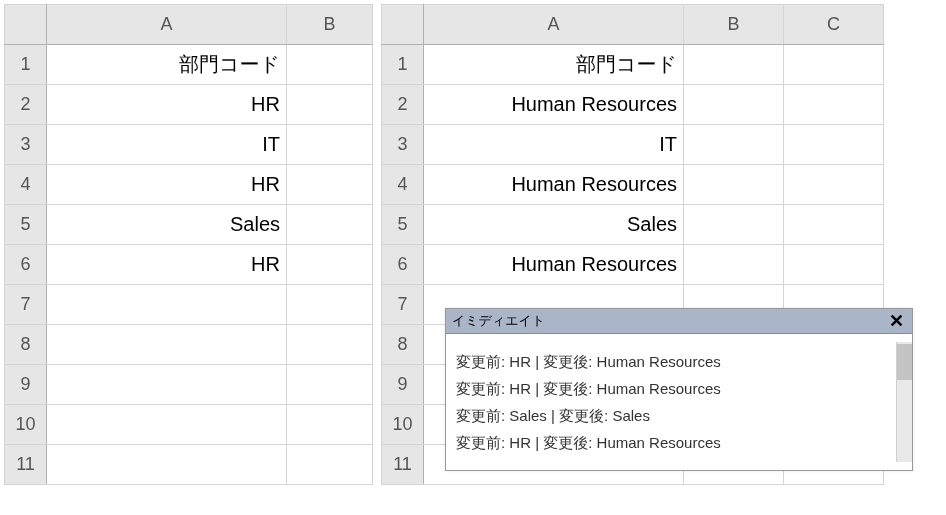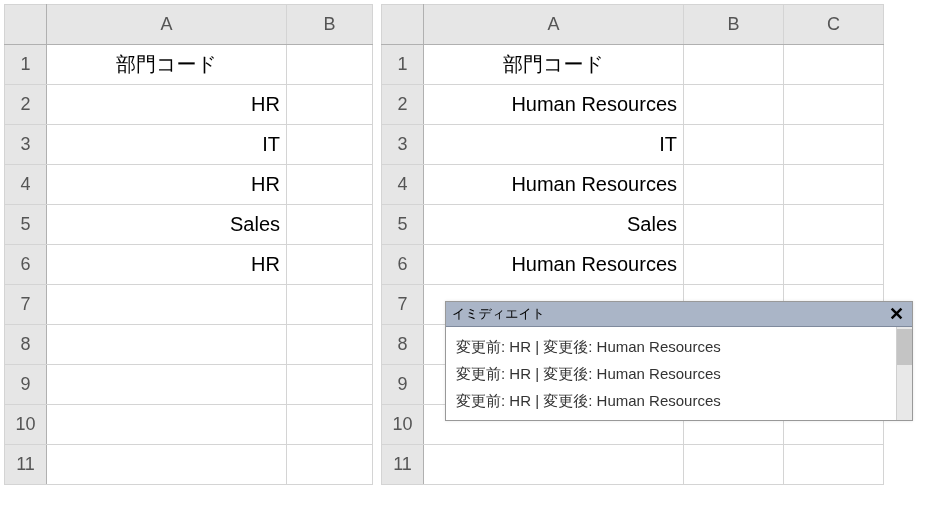--- a/index.html
+++ b/index.html
@@ -47,31 +47,30 @@
       border-right: 1px solid #b0b0b0;
     }
     .cell {
       background: #fff;
       padding: 0 6px;
       font-size: 20px;
       color: #000;
       text-align: right;
     }
     .cell.header-cell {
-      text-align: center;
       margin-top: 32px;
     }
     .left .col-A { width: 240px; }
     .left .col-B { width: 86px; }
     .right .col-A { width: 260px; }
     .right .col-B { width: 100px; }
     .right .col-C { width: 100px; }
     .immediate-panel {
       position: absolute;
-      top: 297px;
+      top: 304px;
       left: 64px;
       width: 468px;
       background: #fff;
       border: 1px solid #999;
       box-shadow: 0 0 3px rgba(0,0,0,0.1);
     }
     .immediate-title {
       background: #aab5c7;
       color: #000;
       font-size: 13px;
@@ -82,21 +81,21 @@
       border-bottom: 1px solid #7f8a9d;
     }
     .immediate-close {
       font-weight: bold;
       font-size: 18px;
       cursor: pointer;
       line-height: 1;
       padding: 0 2px;
     }
     .immediate-body {
-      padding: 6px 10px;
+      padding: 14px 10px;
       font-size: 15px;
       color: #333;
       line-height: 1.8;
       background: #fff;
       display: flex;
     }
     .immediate-lines {
       flex: 1;
     }
     .scroll-track {
@@ -264,20 +263,21 @@
 
   <div class="immediate-panel">
     <div class="immediate-title">
       <span>イミディエイト</span>
       <span class="immediate-close">✕</span>
     </div>
     <div class="immediate-body">
       <div class="immediate-lines">
         <div>変更前: HR | 変更後: Human Resources</div>
         <div>変更前: HR | 変更後: Human Resources</div>
+        <div>変更前: Sales | 変更後: Sales</div>
         <div>変更前: HR | 変更後: Human Resources</div>
       </div>
       <div class="scroll-track">
         <div class="scroll-thumb"></div>
       </div>
     </div>
   </div>
 </div>
 
 </body></html>

